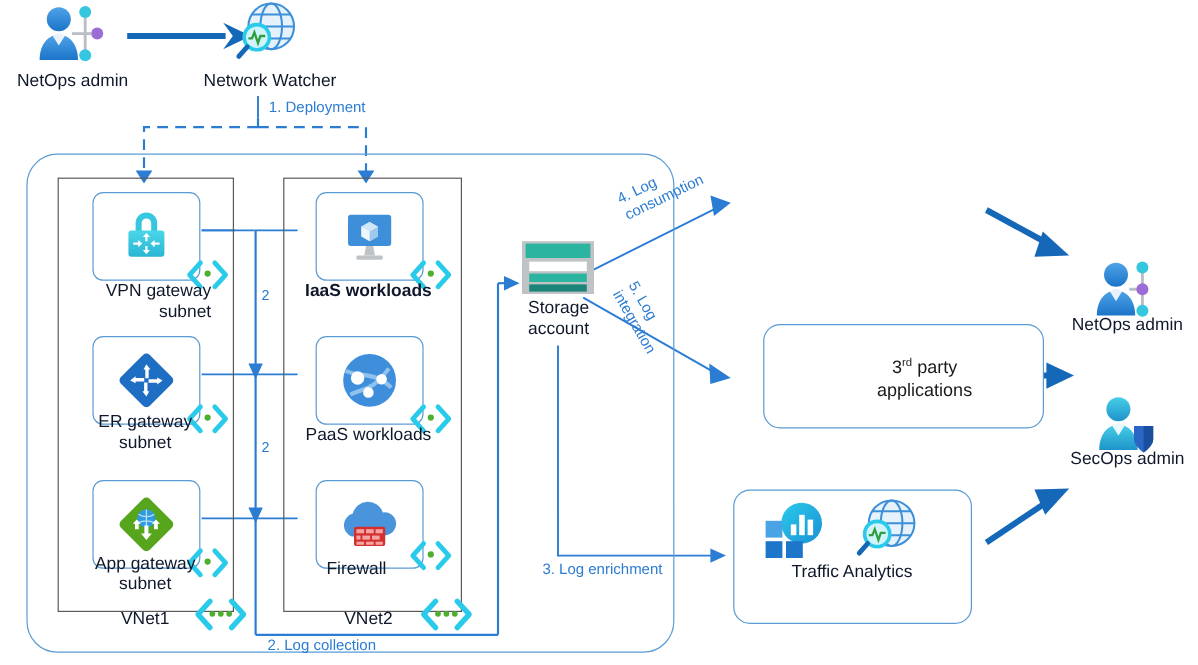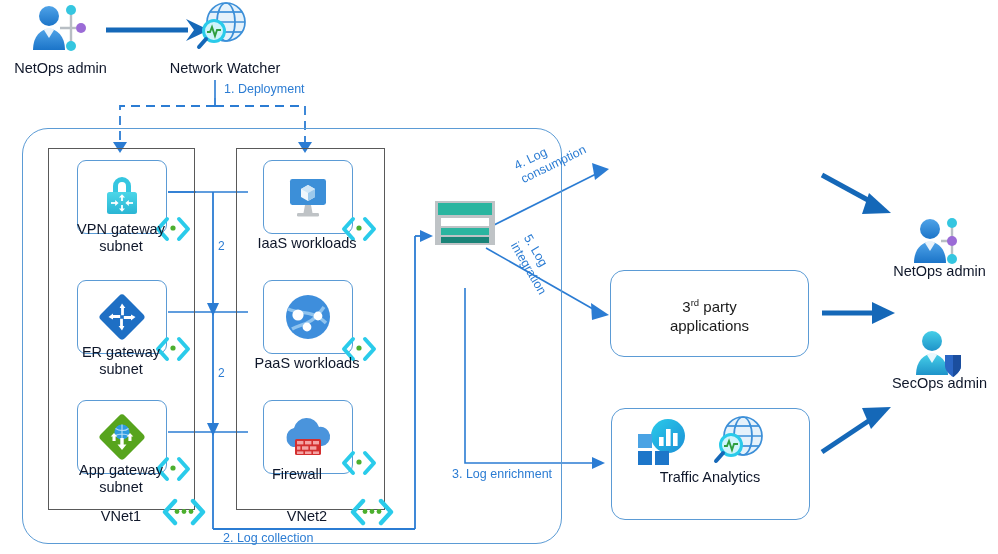--- a/index.html
+++ b/index.html
@@ -129,21 +129,21 @@
       </svg>
     </div>
   </div>
   <div class="icoholder" style="left:153px;top:216px;">
     <svg width="40" height="26" viewBox="0 0 40 26">
       <path d="M14,3 L5,13 L14,23" fill="none" stroke="#2ACBEA" stroke-width="4" stroke-linecap="round" stroke-linejoin="round"></path>
       <path d="M26,3 L35,13 L26,23" fill="none" stroke="#2ACBEA" stroke-width="4" stroke-linecap="round" stroke-linejoin="round"></path>
       <circle cx="20" cy="12" r="2.6" fill="#4CAF2E"></circle>
     </svg>
   </div>
-  <div class="lbl" style="left:66px;top:221px;width:110px;">VPN gateway
+  <div class="lbl" style="left:66px;top:235px;width:110px;text-align:right;">VPN gateway
 subnet</div>
 
   <div class="node" style="left:77px;top:280px;width:88px;height:72px;">
     <div class="icoholder" style="left:0;top:0;width:88px;height:72px;">
       <svg width="54" height="54" viewBox="0 0 54 54">
         <rect x="10" y="10" width="34" height="34" rx="4" transform="rotate(45 27 27)" fill="#1E6FC4"></rect>
         <g fill="#fff">
           <path d="M26,13.5 L29.4,18 L27.9,18 L27.9,25.2 L25.1,25.2 L25.1,18 L23.6,18 Z" transform="translate(1,0)"></path>
           <path d="M27,40.5 L23.6,36 L25.1,36 L25.1,28.8 L27.9,28.8 L27.9,36 L29.4,36 Z"></path>
           <path d="M13.5,27 L18,23.6 L18,25.1 L25.2,25.1 L25.2,27.9 L18,27.9 L18,29.4 Z"></path>
@@ -214,21 +214,21 @@
       </svg>
     </div>
   </div>
   <div class="icoholder" style="left:339px;top:216px;">
     <svg width="40" height="26" viewBox="0 0 40 26">
       <path d="M14,3 L5,13 L14,23" fill="none" stroke="#2ACBEA" stroke-width="4" stroke-linecap="round" stroke-linejoin="round"></path>
       <path d="M26,3 L35,13 L26,23" fill="none" stroke="#2ACBEA" stroke-width="4" stroke-linecap="round" stroke-linejoin="round"></path>
       <circle cx="20" cy="12" r="2.6" fill="#4CAF2E"></circle>
     </svg>
   </div>
-  <div class="lbl" style="left:247px;top:235px;width:120px;">IaaS workloads</div>
+  <div class="lbl" style="left:247px;top:235px;width:120px;font-weight:bold;">IaaS workloads</div>
 
   <div class="node" style="left:263px;top:280px;width:88px;height:72px;">
     <div class="icoholder" style="left:0;top:0;width:88px;height:72px;">
       <svg width="56" height="56" viewBox="0 0 56 56">
         <circle cx="28" cy="28" r="22" fill="#3E8EDC"></circle>
         <path d="M8,20 C20,26 32,20 46,34" stroke="#8FC3EE" stroke-width="3.4" fill="none"></path>
         <path d="M12,40 C22,34 30,38 44,18" stroke="#8FC3EE" stroke-width="3.4" fill="none"></path>
         <circle cx="18" cy="26" r="5.6" fill="#fff"></circle>
         <circle cx="38" cy="27" r="4.4" fill="#fff"></circle>
         <circle cx="27" cy="38" r="4.4" fill="#fff"></circle>
@@ -321,23 +321,25 @@
 
   <div class="icoholder" style="left:432px;top:198px;width:66px;height:52px;">
     <svg width="66" height="52" viewBox="0 0 66 52">
       <rect x="3" y="3" width="60" height="44" fill="#BFC3C6"></rect>
       <rect x="6" y="5" width="54" height="12" fill="#2BB5A0"></rect>
       <rect x="9" y="20" width="48" height="8" fill="#FFFFFF"></rect>
       <rect x="9" y="30" width="48" height="7" fill="#2BB5A0"></rect>
       <rect x="9" y="39" width="48" height="6" fill="#1A8478"></rect>
     </svg>
   </div>
-
-
-  <div class="bigbox" style="left:610px;top:270px;width:197px;height:85px;">
+  <div class="lbl" style="left:418px;top:249px;width:95px;">Storage
+account</div>
+
+
+  <div class="bigbox" style="left:636px;top:270px;width:197px;height:85px;padding-left:35px;">
     <span>
       <span>3</span><span class="sup">rd</span>
       <span>party</span><br>
       <span>applications</span>
     </span>
   </div>
 
   <div class="bigbox" style="left:611px;top:408px;width:197px;height:110px;">
   </div>
   <div class="icoholder" style="left:630px;top:417px;width:66px;height:56px;">

